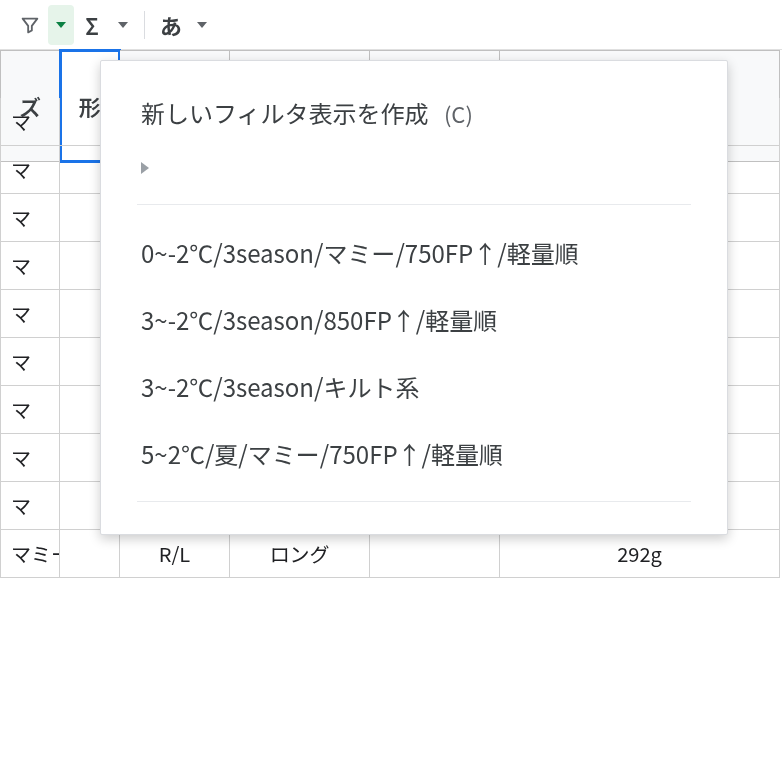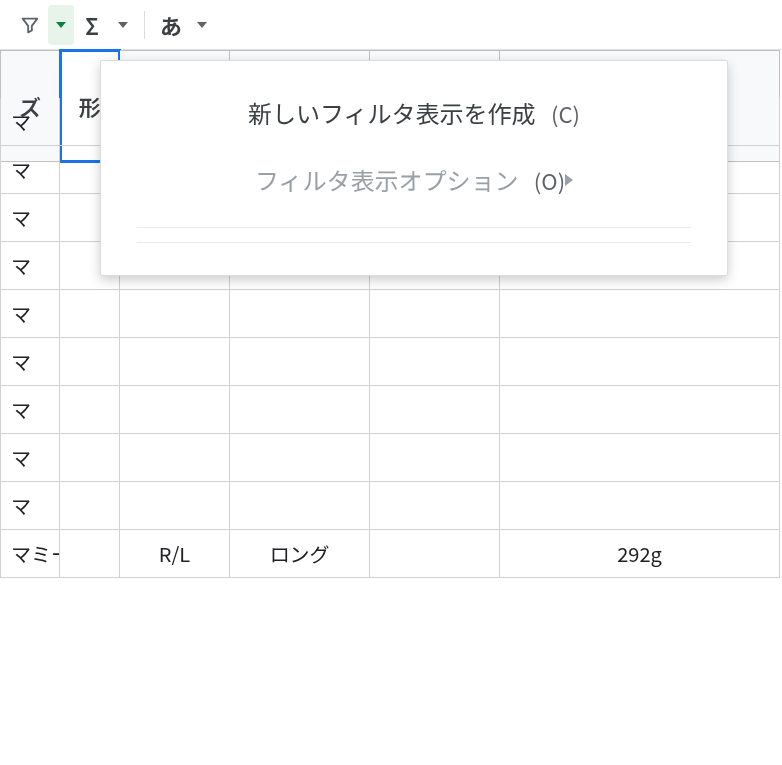--- a/index.html
+++ b/index.html
@@ -115,21 +115,21 @@
     padding: 18px 0;
     z-index: 10;
   }
   .menu-item {
     padding: 16px 40px;
     font-size: 24px;
     color: #3c4043;
     cursor: pointer;
     display: flex;
     align-items: center;
-    justify-content: center;
+    justify-content: flex-start;
   }
   .menu-item.disabled {
     color: #9aa0a6;
     cursor: default;
   }
   .menu-divider {
     height: 1px;
     background: #e8eaed;
     margin: 14px 36px;
   }
@@ -205,27 +205,35 @@
   </div>
 
 <div class="menu">
   <div class="menu-item">
     <span>
       <span>新しいフィルタ表示を作成</span>
       <span class="accel">(<span class="ul">C</span>)</span>
     </span>
   </div>
   <div class="menu-item disabled">
-    <span>
-      <span>フィルタ表示オプション</span>
-      <span class="accel">(<span class="ul">O</span>)</span>
-    </span>
     <span class="submenu-arrow"></span>
   </div>
 
   <div class="menu-divider"></div>
 
   <div id="saved-views-container">
+      <div class="menu-item">
+        <span>0~-2℃/3season/マミー/750FP↑/軽量順</span>
+      </div>
+      <div class="menu-item">
+        <span>3~-2℃/3season/850FP↑/軽量順</span>
+      </div>
+      <div class="menu-item">
+        <span>3~-2℃/3season/キルト系</span>
+      </div>
+      <div class="menu-item">
+        <span>5~2℃/夏/マミー/750FP↑/軽量順</span>
+      </div>
     </div>
 
   <div class="menu-divider"></div>
 
 </div>
 
 </body></html>

